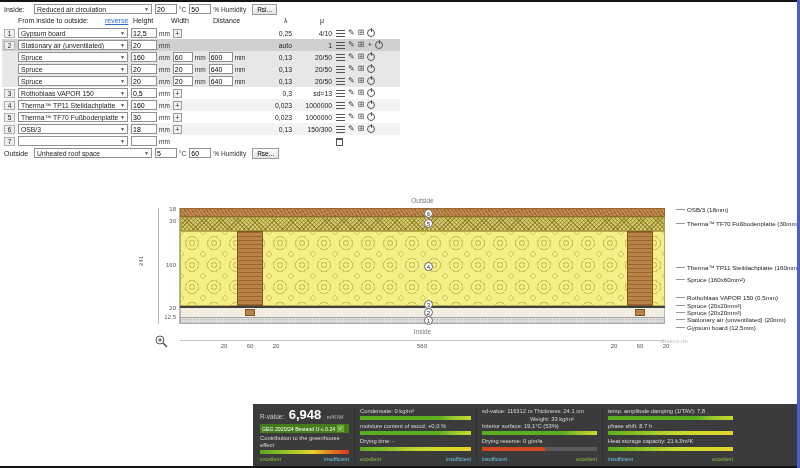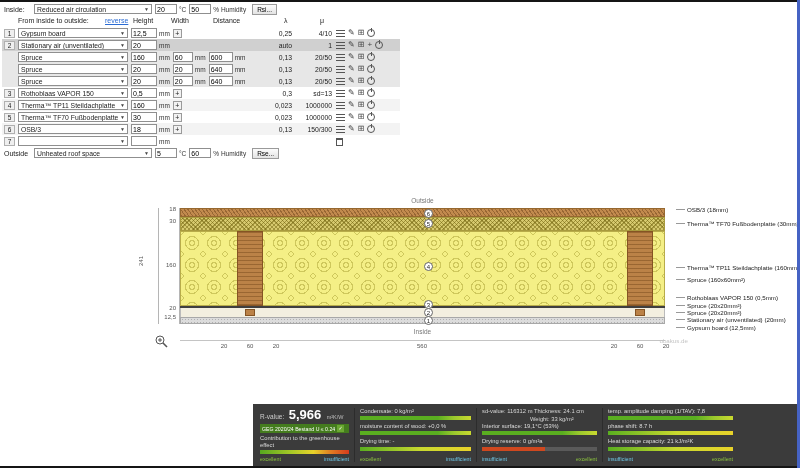--- a/index.html
+++ b/index.html
@@ -404,21 +404,21 @@
       <line x1="8" y1="8" x2="12" y2="12" stroke="#555" stroke-width="1.6"></line>
     </svg>
   </div>
   <div class="dz wm">ubakus.de</div>
 </div>
 
 <div class="results">
   <div class="rcol rcol1">
     <div class="rv">
       <span class="rv-label">R-value:</span>
-      <span class="rv-val">5,966</span>
+      <span class="rv-val">6,948</span>
       <span class="rv-unit">m²K/W</span>
     </div>
     <div class="badge">
       <span class="badge-text">GEG 2020/24 Bestand U ≤ 0.24</span>
       <span class="badge-check">✓</span>
     </div>
     <div class="rlabel greenhouse">Contribution to the greenhouse effect</div>
     <div class="bar bar-scale"></div>
     <div class="scale-row">
       <span class="good">excellent</span>

